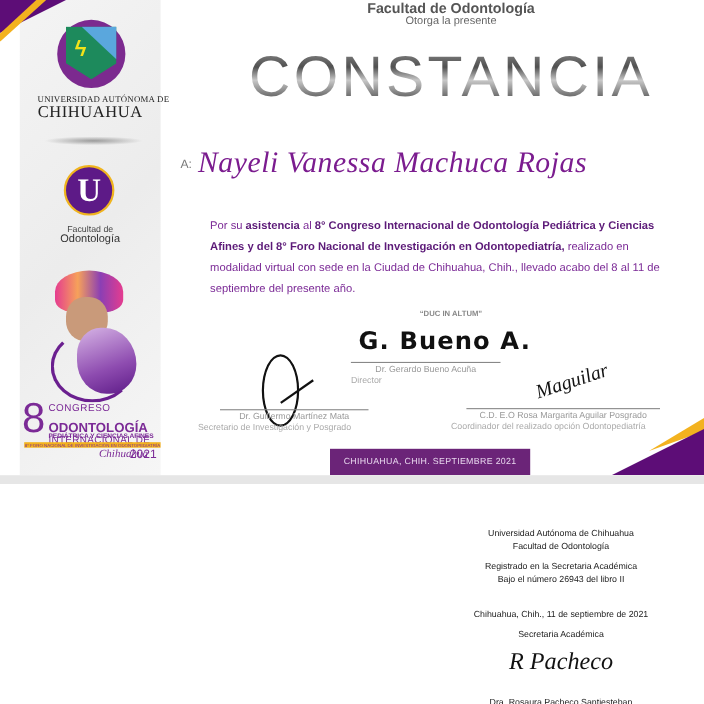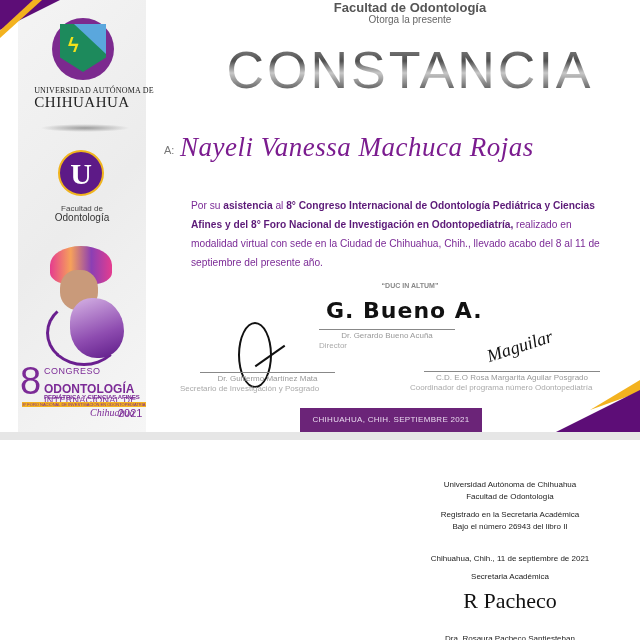--- a/index.html
+++ b/index.html
@@ -106,32 +106,32 @@
 
   <div style="position:absolute;left:238px;top:322px;width:30px;height:62px;border:2px solid #111;border-radius:50%;"></div>
   <div style="position:absolute;left:252px;top:355px;width:36px;height:2px;background:#111;transform:rotate(-35deg);"></div>
   <div class="sig-line" style="left:200px;top:372px;width:135px;"></div>
   <div class="sig-name" style="left:190px;top:374px;width:155px;">Dr. Guillermo Martínez Mata</div>
   <div class="sig-role" style="left:180px;top:384px;width:175px;">Secretario de Investigación y Posgrado</div>
 
   <div class="sig-img" style="left:486px;top:336px;font-size:18px;transform:rotate(-18deg);">Maguilar</div>
   <div class="sig-line" style="left:424px;top:371px;width:176px;"></div>
   <div class="sig-name" style="left:420px;top:373px;width:184px;">C.D. E.O Rosa Margarita Aguilar Posgrado</div>
-  <div class="sig-role" style="left:410px;top:383px;width:206px;">Coordinador del programa número Odontopediatría</div>
+  <div class="sig-role" style="left:410px;top:383px;width:206px;">Coordinador del realizado opción Odontopediatría</div>
 
   <div class="date-band">CHIHUAHUA, CHIH. SEPTIEMBRE 2021</div>
 
   <div class="corner-br-yellow"></div>
   <div class="corner-br-purple"></div>
 </div>
 
 <div class="divider"></div>
 
 <div class="reg">
   <div style="top:40px;">Universidad Autónoma de Chihuahua</div>
   <div style="top:52px;">Facultad de Odontología</div>
   <div style="top:70px;">Registrado en la Secretaria Académica</div>
   <div style="top:82px;">Bajo el número 26943 del libro II</div>
   <div style="top:114px;">Chihuahua, Chih., 11 de septiembre de 2021</div>
   <div style="top:132px;">Secretaria Académica</div>
-  <div style="top:148px;font-family:'Liberation Serif',serif;font-size:22px;color:#111;">R Pacheco</div>
+  <div style="top:148px;font-family:'Liberation Serif',serif;font-style:italic;font-size:22px;color:#111;">R Pacheco</div>
   <div style="top:194px;">Dra. Rosaura Pacheco Santiesteban</div>
 </div>
 
 </body></html>

